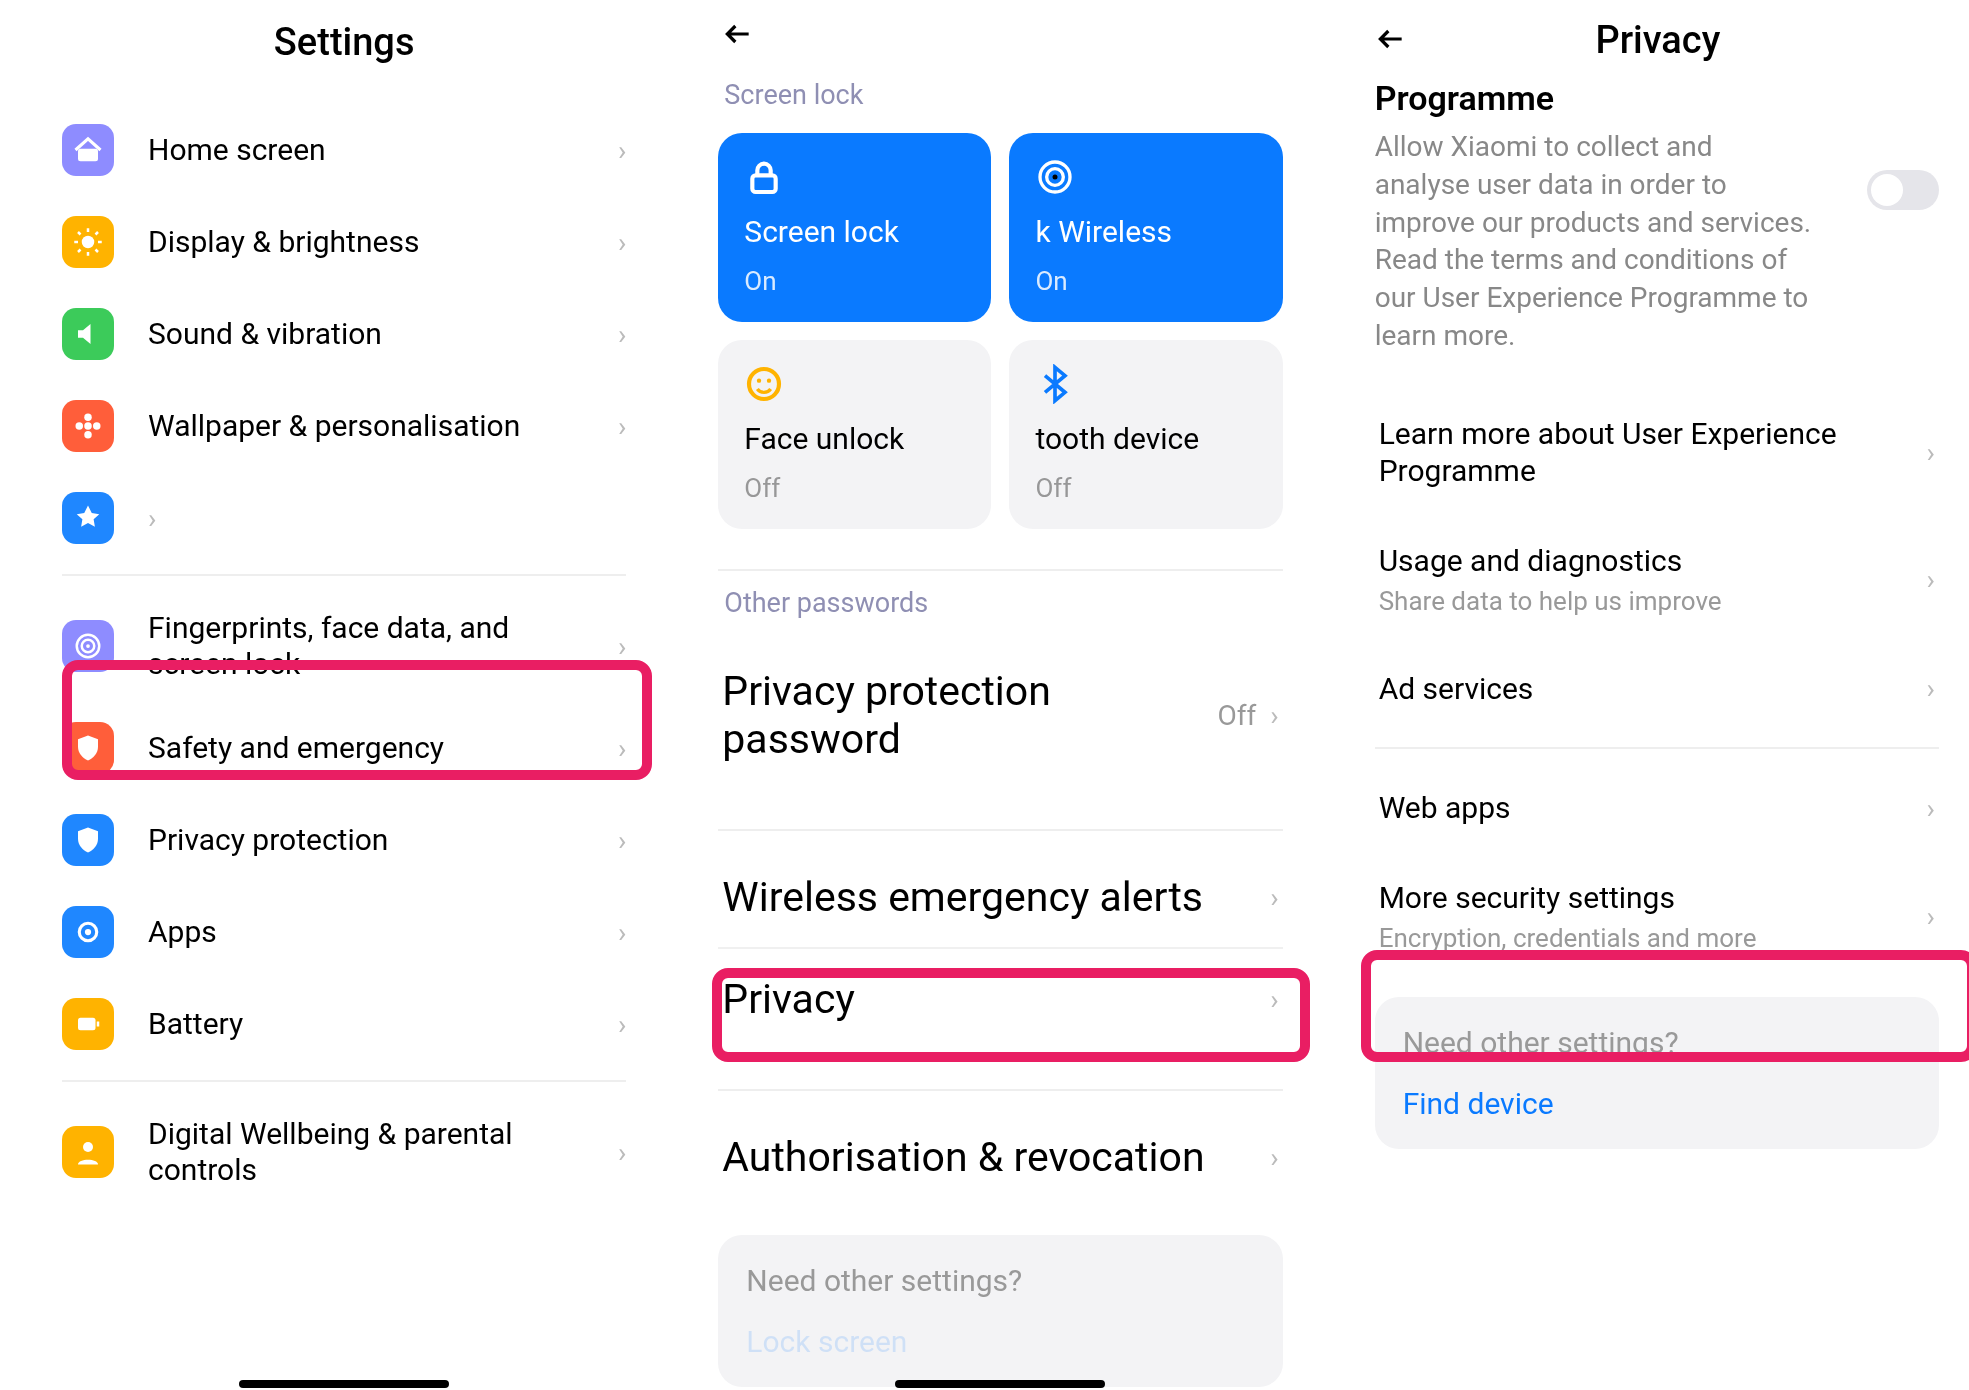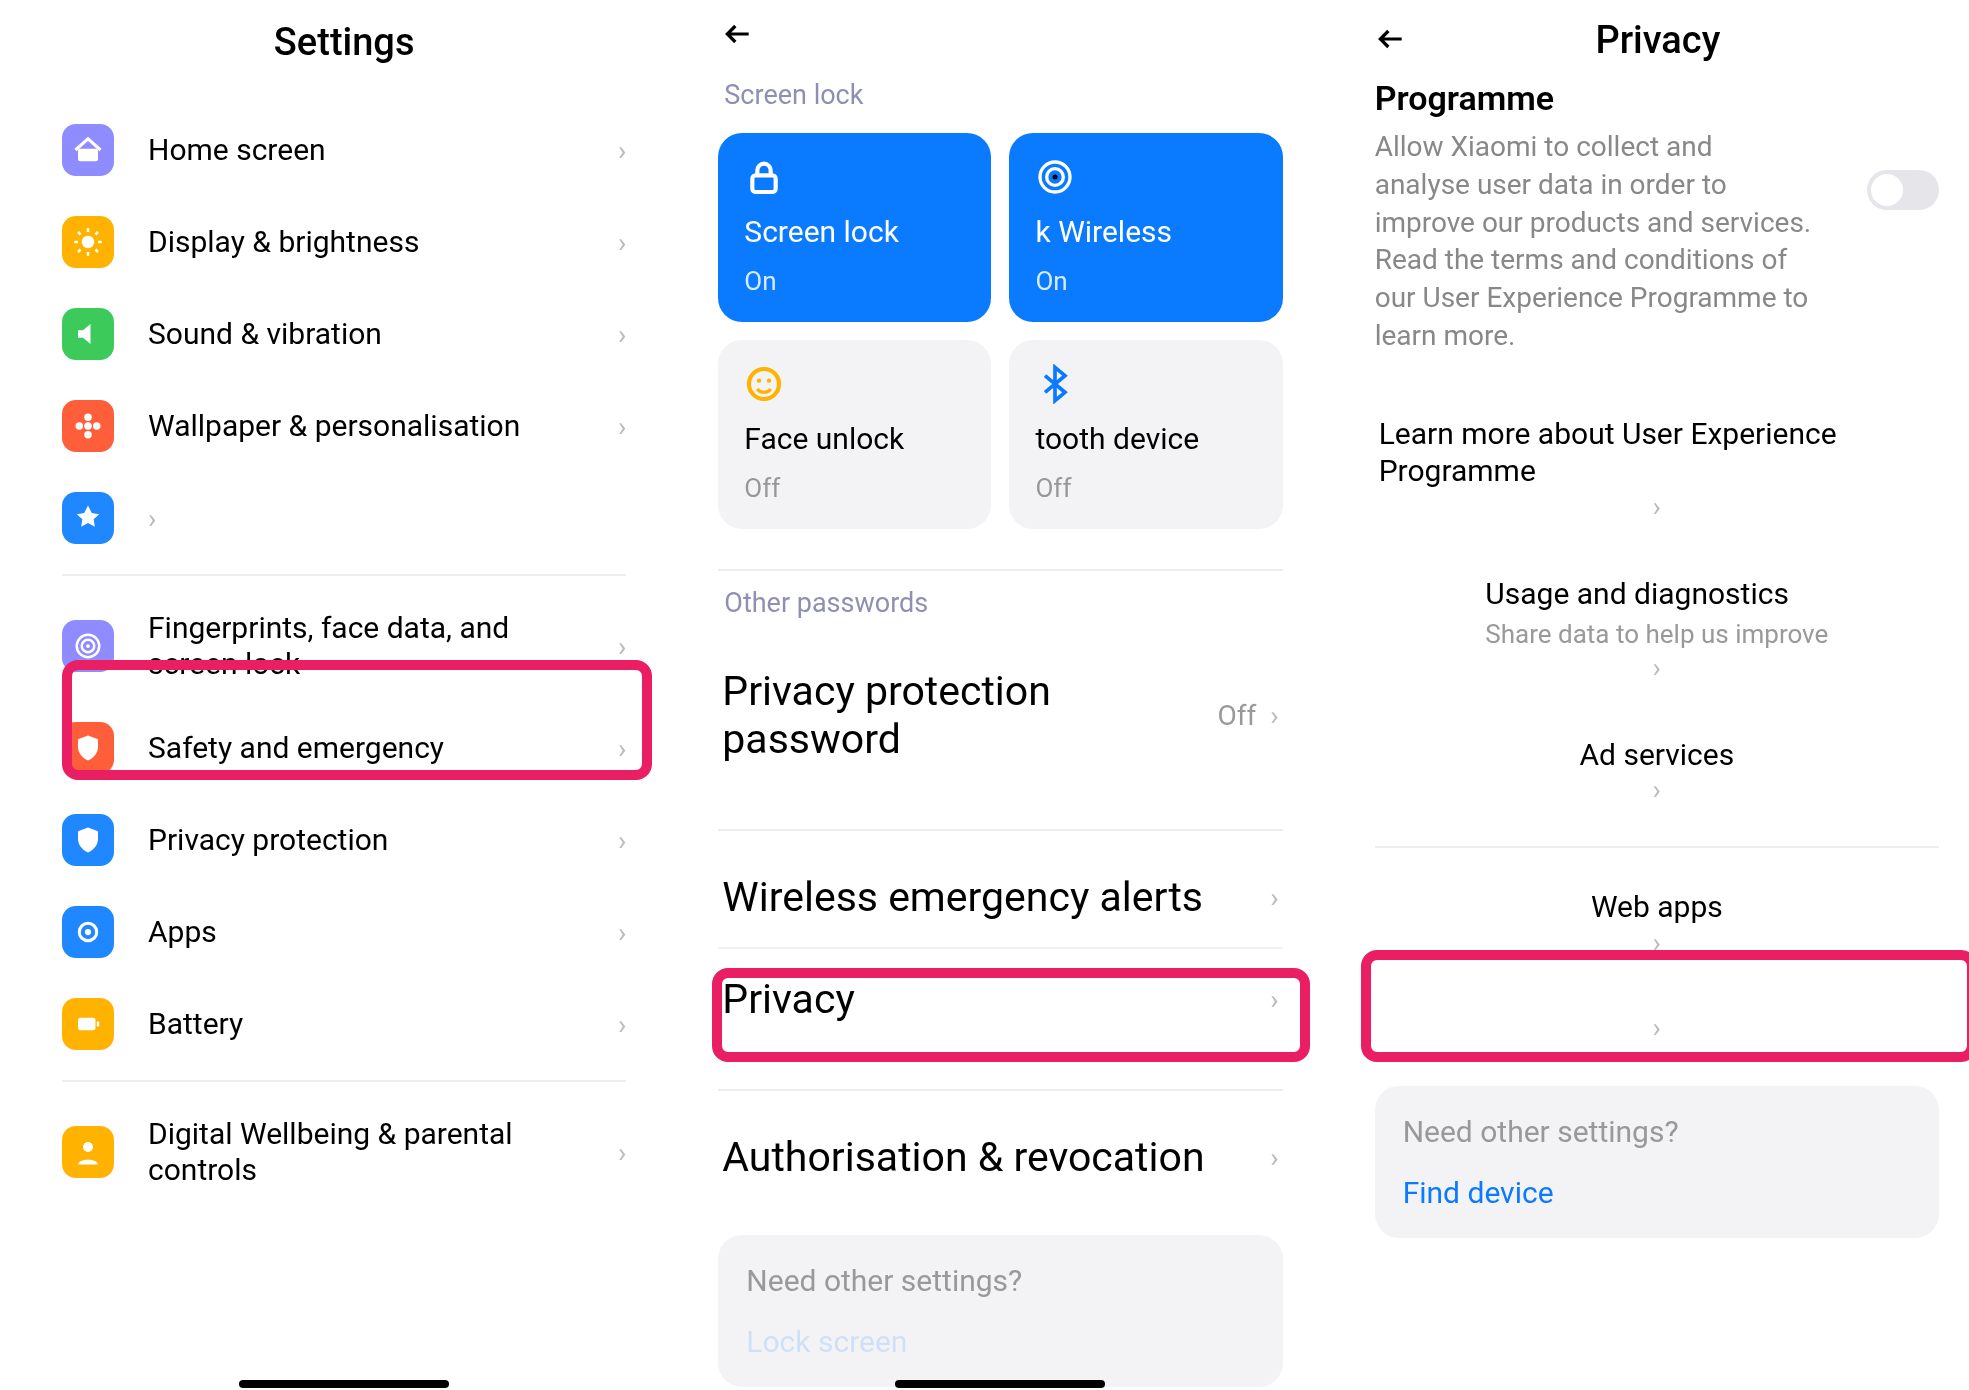--- a/index.html
+++ b/index.html
@@ -70,21 +70,21 @@
   .toggle {
     width: 72px; height: 40px; border-radius: 20px; background: #e5e5ea;
     position: relative; flex:none;
   }
   .toggle::after {
     content:""; position:absolute; top:4px; left:4px; width:32px; height:32px;
     border-radius:50%; background:#fff;
   }
   .s3-toprow { display:flex; align-items:flex-start; gap: 28px; }
   .s3-item {
-    display:flex; align-items:center; padding: 26px 4px; flex-direction: column;
+    display:flex; align-items:center; padding: 26px 4px;
   }
   .s3-item + .s3-item {  }
   .s3-item .lbl { font-size: 30px; line-height:1.25; flex:1; }
   .s3-item .sub { display:block; font-size: 26px; color:#999; margin-top:6px; }
   .s3-divider { border: 0; border-top: 2px solid #eee; margin: 14px 0; }
 
 </style>
 </head>
 <body>
 
@@ -346,20 +346,21 @@
       <div class="chevron">›</div>
         </div>
       </div>
     <hr class="s3-divider">
     <div id="s3-items2">
         <div class="s3-item">
           <div class="lbl">Web apps</div>
       <div class="chevron">›</div>
         </div>
         <div class="s3-item">
+          <div class="lbl">More security settings<span class="sub">Encryption, credentials and more</span></div>
       <div class="chevron">›</div>
         </div>
       </div>
 
     <div class="need-panel" style="margin-top:16px">
       <div class="need-title">Need other settings?</div>
       <a class="link-text">Find device</a>
     </div>
 
     <div class="highlight-box" style="left:16px; top:950px; width:616px; height:112px;"></div>

